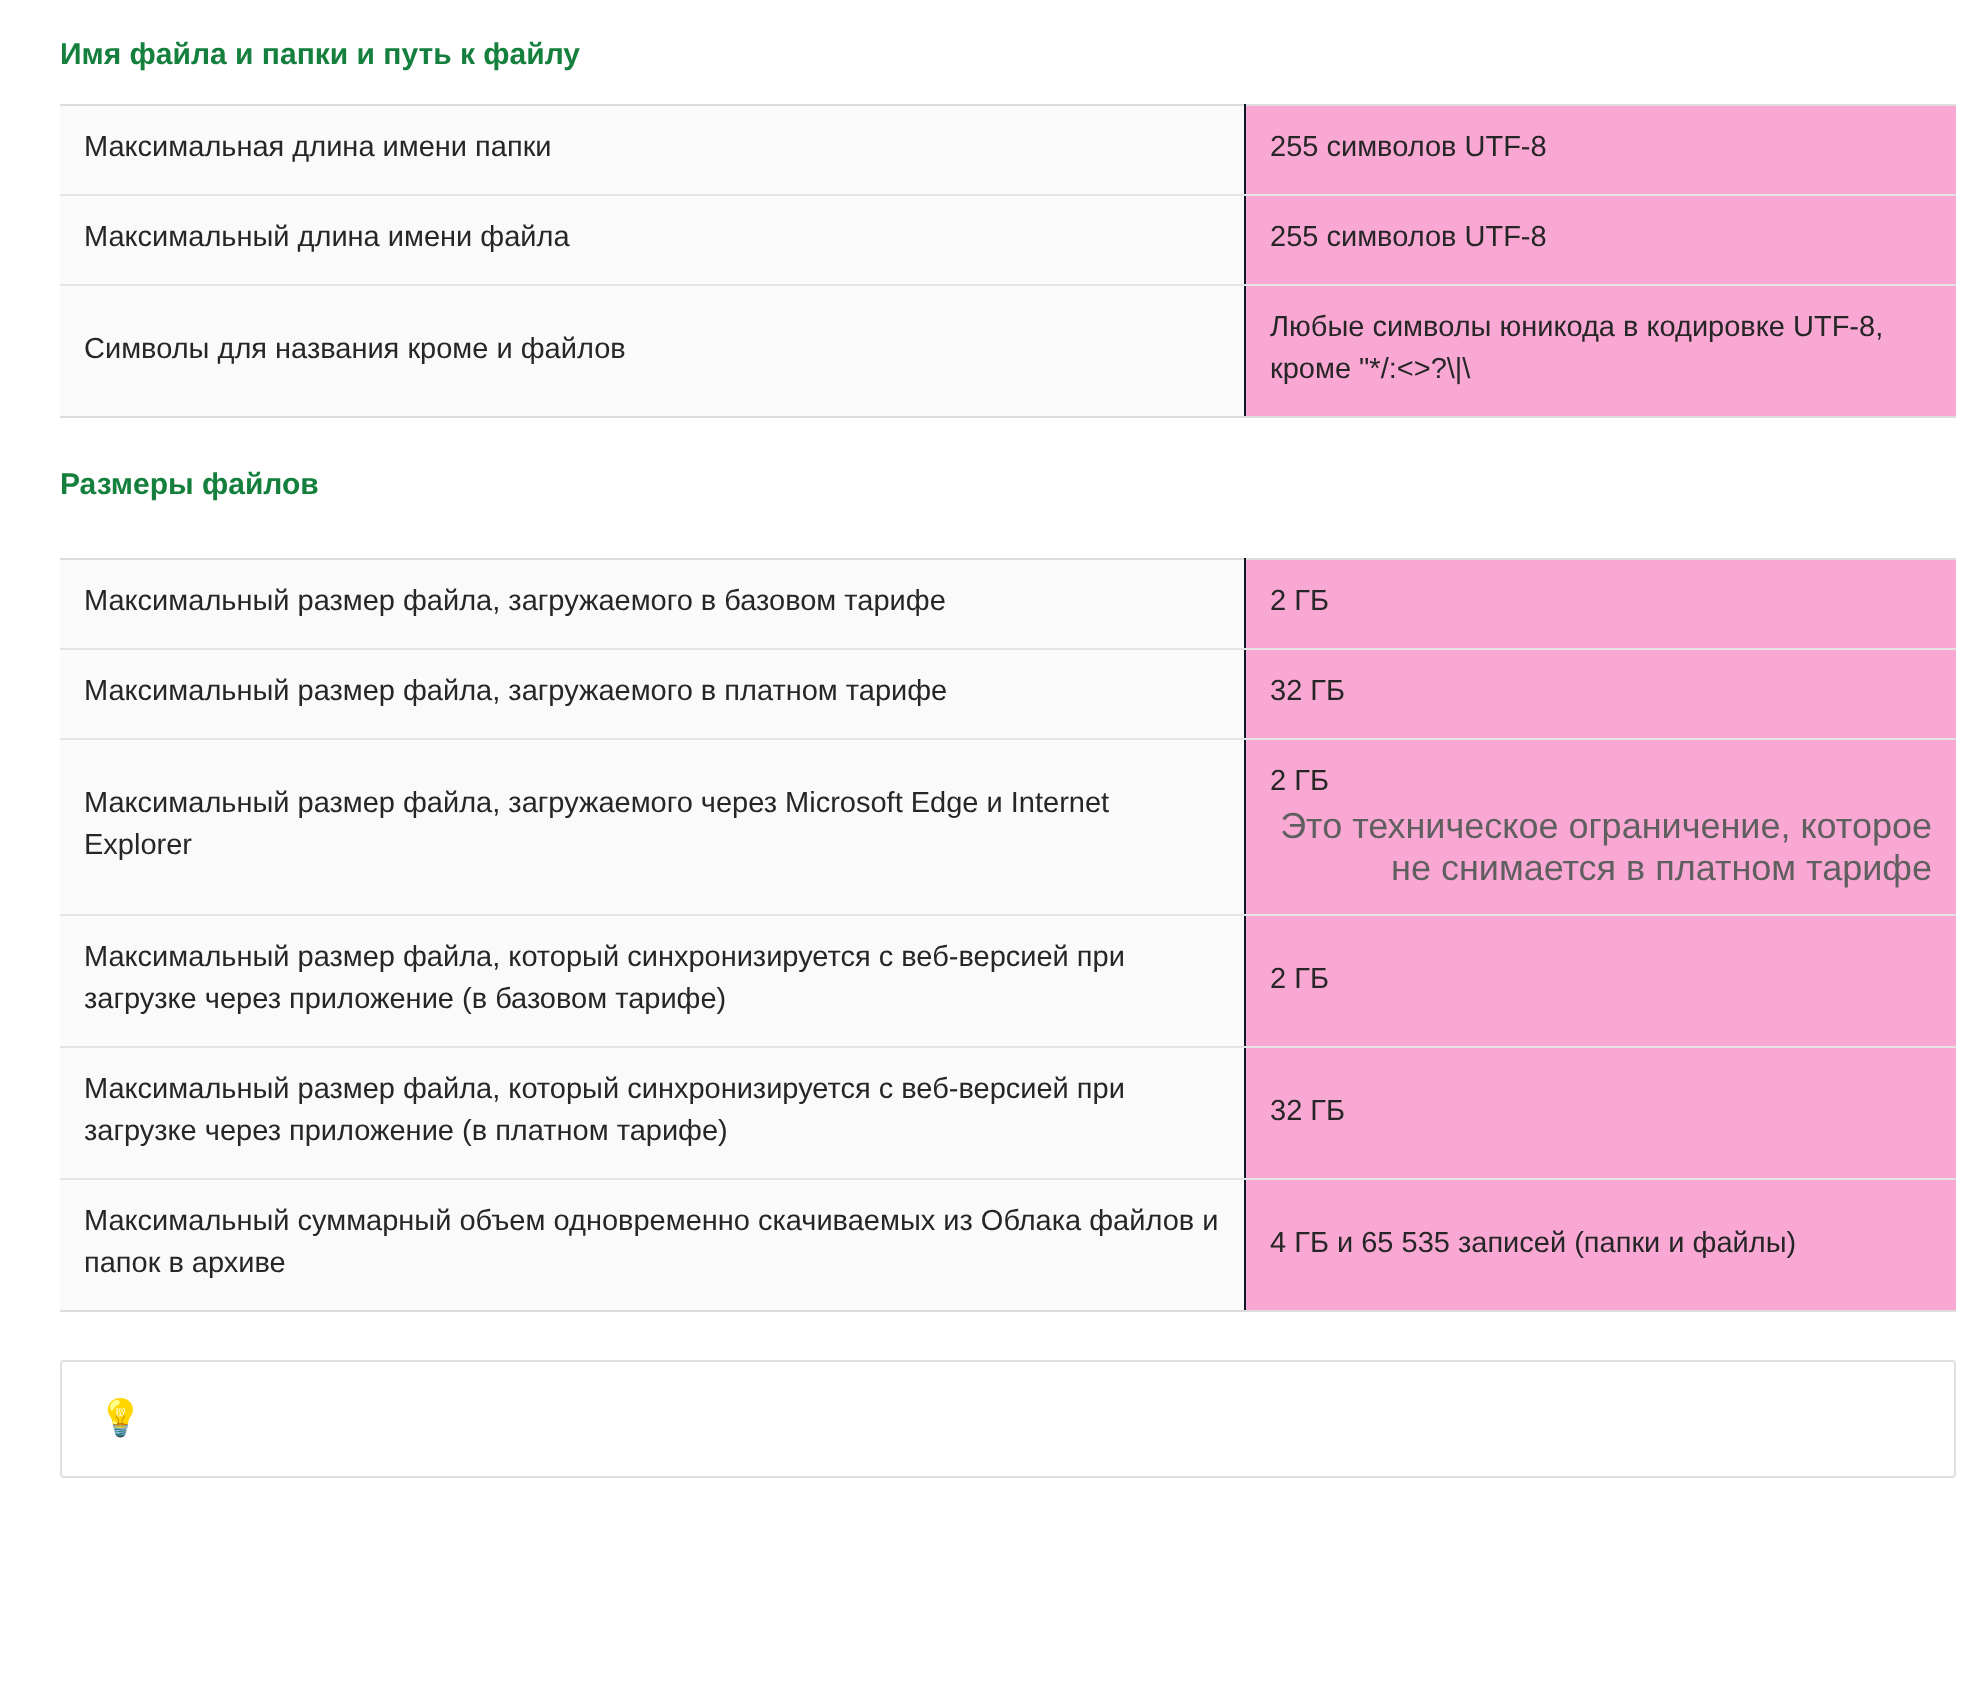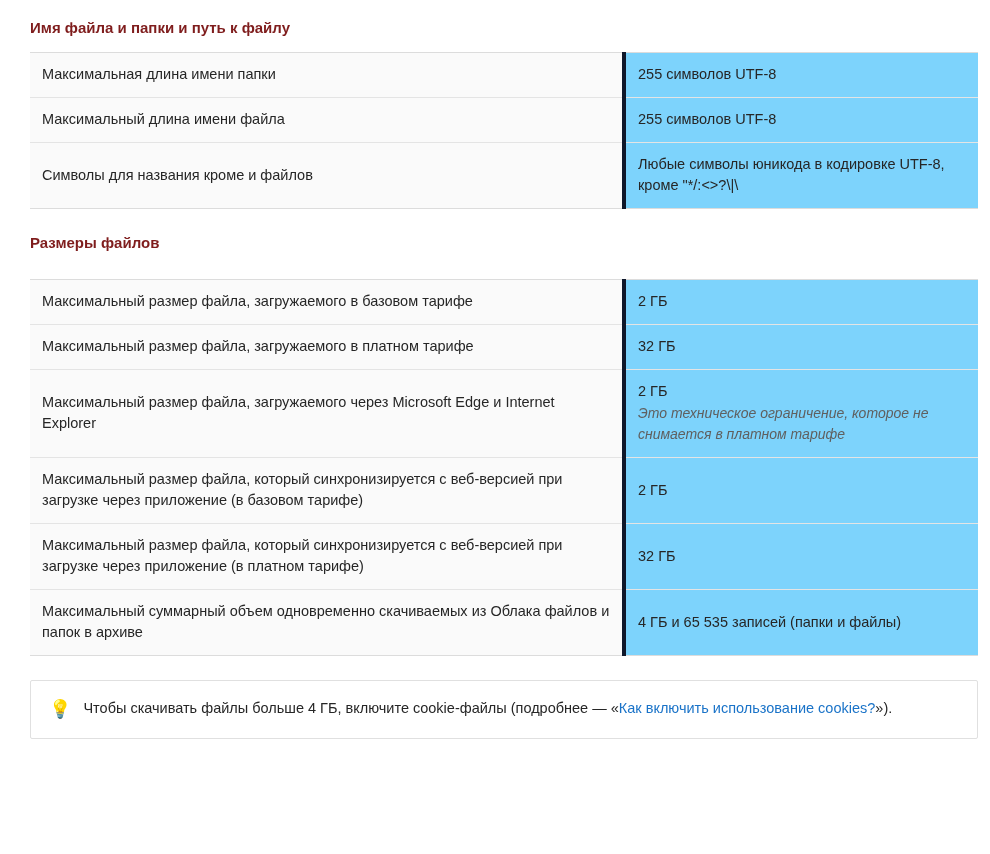--- a/index.html
+++ b/index.html
@@ -15,21 +15,21 @@
     -webkit-font-smoothing: antialiased;
   }
   .page {
     padding: 18px 14px 0 30px;
     box-sizing: border-box;
     width: 990px;
   }
   .section-title {
     font-size: 15px;
     font-weight: bold;
-    color: #7f1d1d;
+    color: #15803d;
     margin: 0 0 14px 0;
     line-height: 20px;
   }
   .section-title.second {
     margin-top: 24px;
     margin-bottom: 26px;
   }
   table.spec {
     border-collapse: collapse;
     width: 948px;
@@ -42,38 +42,38 @@
     border-bottom: 1px solid #e4e4e4;
     padding: 11px 12px 12px 12px;
     font-size: 14.5px;
     line-height: 21px;
     vertical-align: middle;
     color: #262626;
   }
   table.spec td.key {
     width: 568px;
     background: #fafafa;
-    border-right: 4px solid #0f172a;
+    border-right: 1px solid #0f172a;
   }
   table.spec td.val {
-    background: #7dd3fc;
+    background: #f9a8d4;
   }
   table.spec tr:first-child td {
     border-top: 1px solid #dcdcdc;
   }
   table.spec tr:last-child td {
     border-bottom: 1px solid #dcdcdc;
   }
   .note {
     display: block;
-    font-style: italic;
     color: #5f5f5f;
-    font-size: 14px;
+    font-size: 18px;
     line-height: 21px;
     margin-top: 1px;
+    text-align: right;
   }
   .callout {
     margin-top: 24px;
     width: 948px;
     box-sizing: border-box;
     border: 1px solid #e0e0e0;
     background: #ffffff;
     border-radius: 2px;
     padding: 16px 18px 18px 18px;
     display: flex;
@@ -165,18 +165,15 @@
         <td class="key">Максимальный суммарный объем одновременно скачиваемых из Облака файлов и папок в архиве</td>
         <td class="val">
           <span>4 ГБ и 65 535 записей (папки и файлы)</span>
         </td>
       </tr>
     </tbody>
   </table>
 
   <div class="callout">
     <span class="bulb">💡</span>
-    <div class="calltext">
-      <span>Чтобы скачивать файлы больше 4 ГБ, включите cookie-файлы (подробнее — «</span><a href="#">Как включить использование cookies?</a><span>»).</span>
-    </div>
   </div>
 
 </div>
 
 </body></html>

